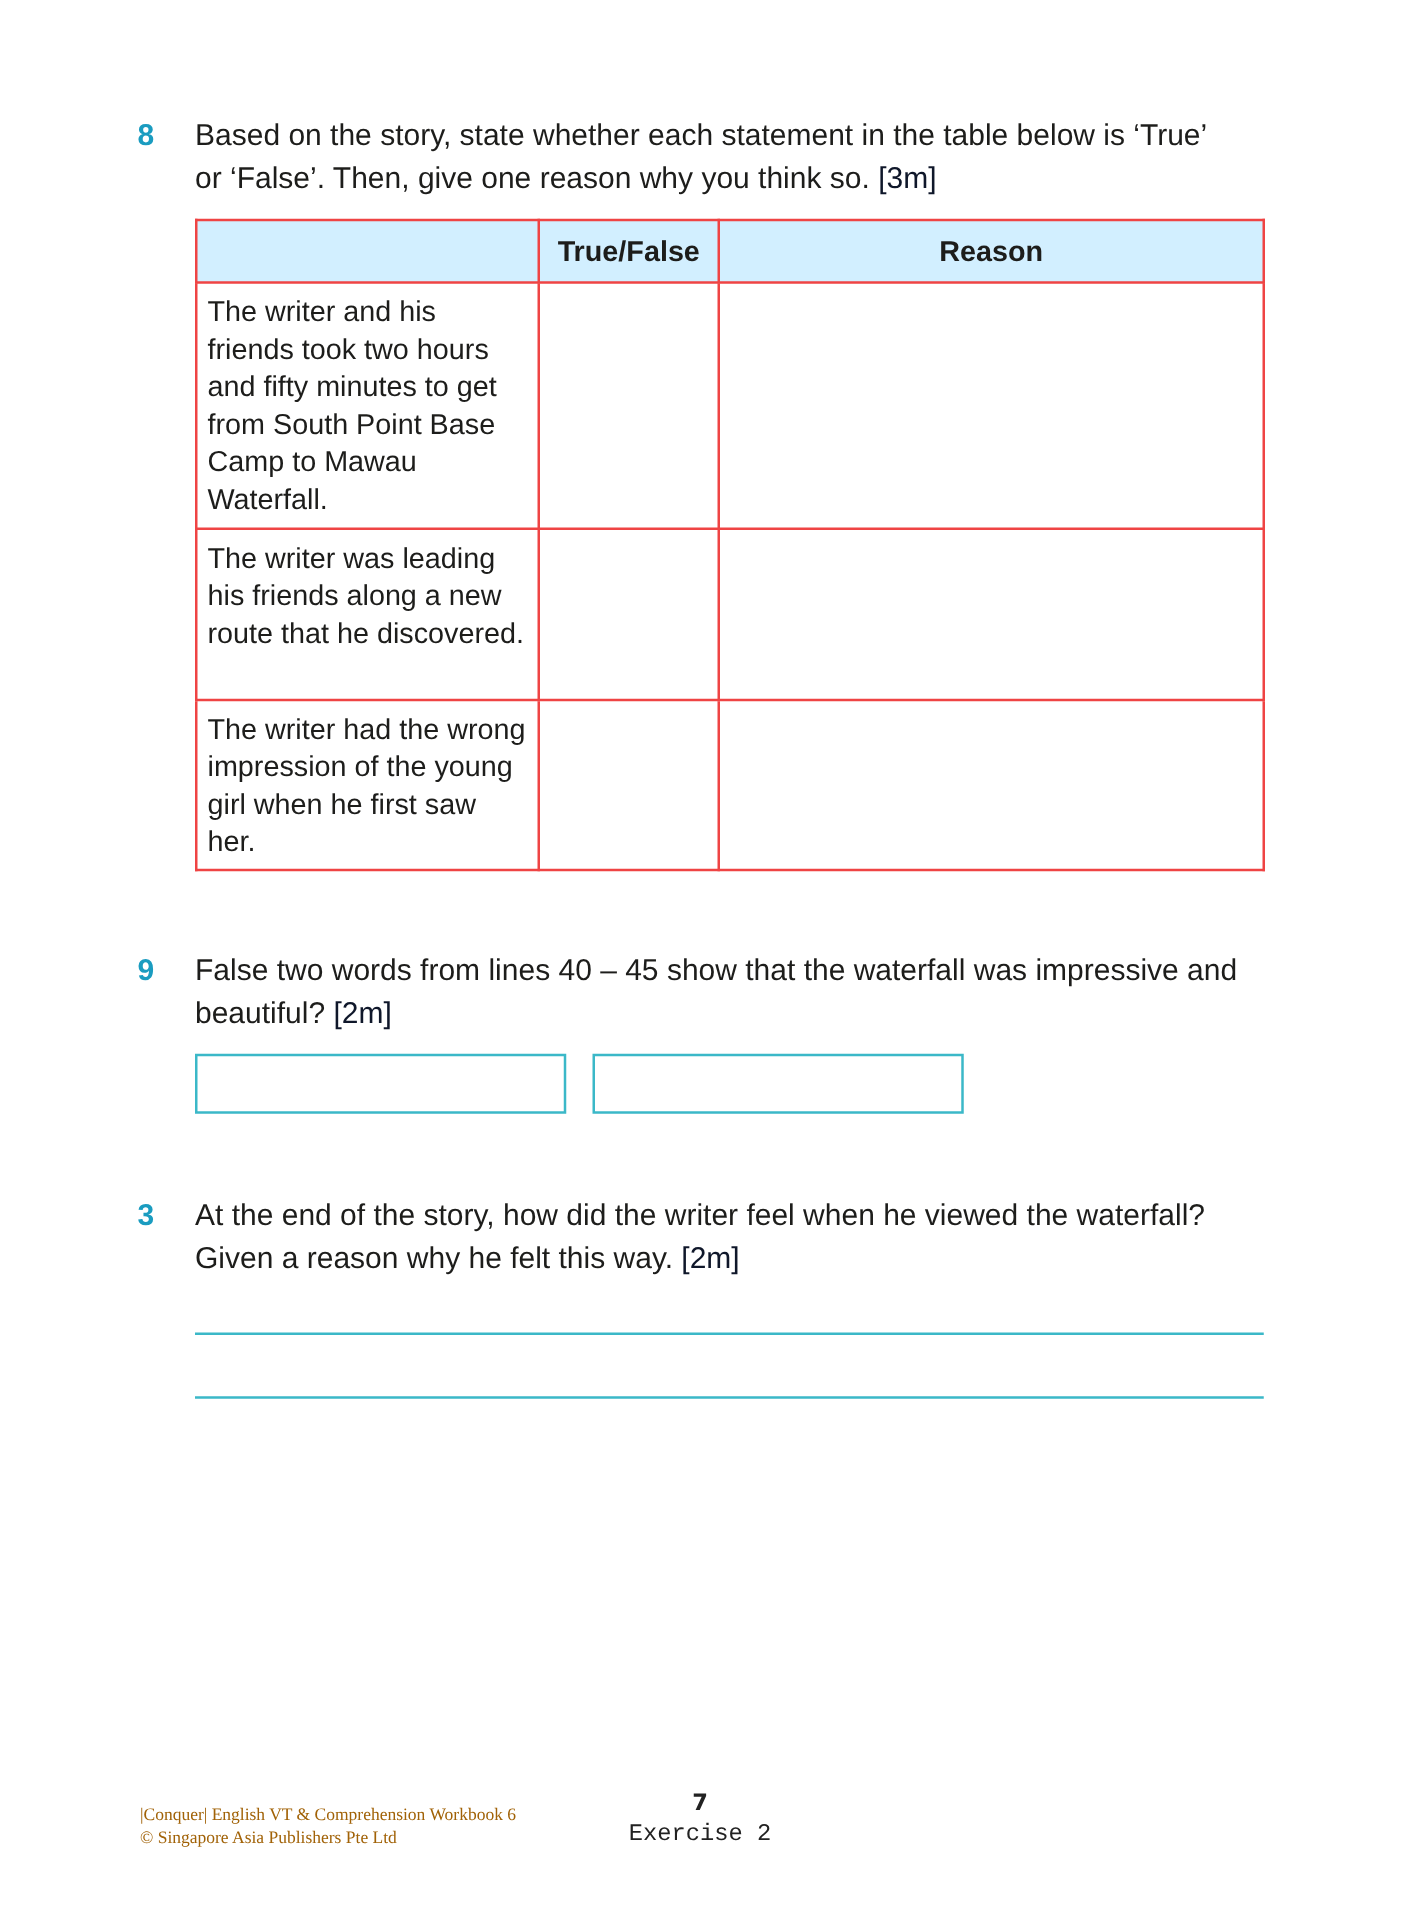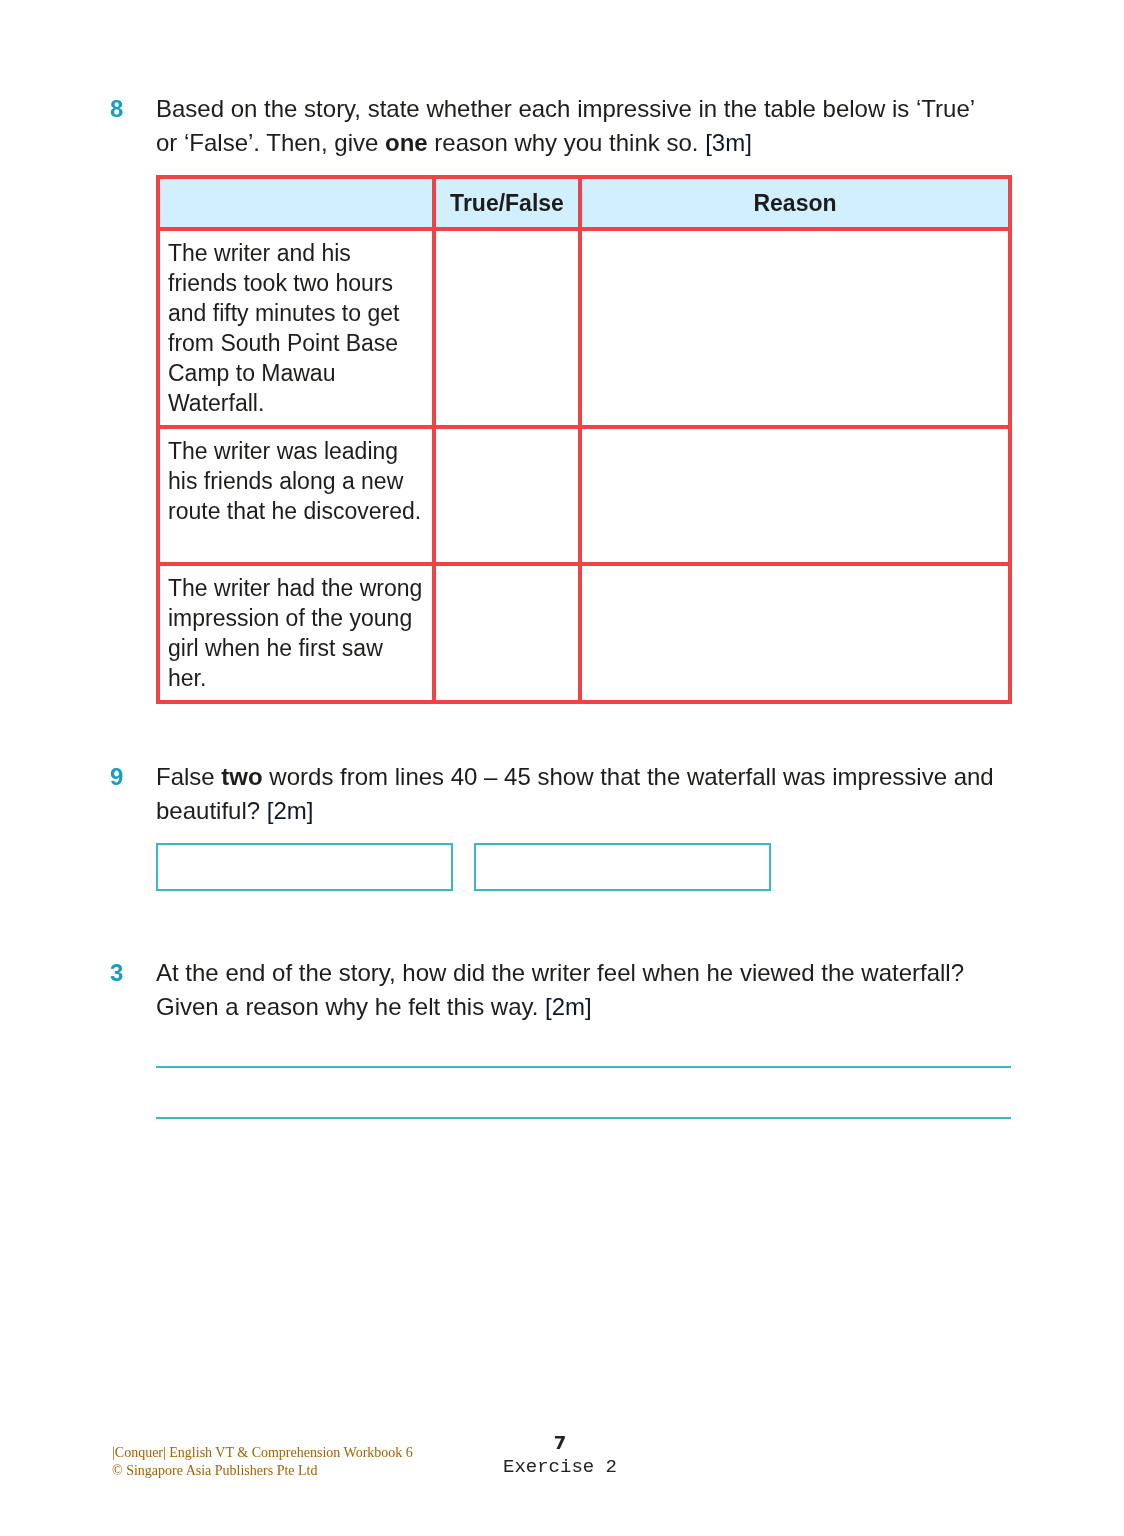--- a/index.html
+++ b/index.html
@@ -2,44 +2,44 @@
 <html><head>
 <meta charset="utf-8">
 <style>
   html, body { margin: 0; padding: 0; background: #ffffff; }
   body { width: 1124px; height: 1536px; position: relative; overflow: hidden;
          font-family: "Liberation Sans", "DejaVu Sans", sans-serif; color: #1d1d1b; }
   .q { position: absolute; left: 110px; width: 905px; font-size: 24px; line-height: 34px; }
   .q .num { position: absolute; left: 0; top: 0; color: #1a9cc0; font-weight: bold; font-size: 24px; }
   .q .text { margin-left: 46px; }
   .mark { color: #0f172a; }
-  b { font-weight: bold; }
+  b { font-weight: normal; }
 
   table.tf { position: absolute; left: 156px; top: 175px; width: 856px; border-collapse: collapse;
              font-size: 23px; line-height: 30px; }
-  table.tf td, table.tf th { border: 4px solid #ef4444; vertical-align: top; padding: 7px 8px; }
+  table.tf td, table.tf th { border: 2px solid #ef4444; vertical-align: top; padding: 7px 8px; }
   table.tf th { background: #d2efff; font-weight: bold; text-align: center; height: 32px; padding: 8px; vertical-align: middle; }
   .col1 { width: 256px; }
   .col2 { width: 126px; }
 
   .wordbox { position: absolute; top: 843px; width: 293px; height: 44px; border: 2px solid #3bb8c8; background: #fff; }
   .ansline { position: absolute; left: 156px; width: 855px; height: 0; border-top: 2px solid #3bb8c8; }
 
   .footer-left { position: absolute; left: 112px; top: 1444px; font-family: "Liberation Serif", serif; font-size: 14px; line-height: 18px; color: #a16207; }
   .footer-center { position: absolute; left: 500px; width: 120px; top: 1432px; text-align: center; font-family: "DejaVu Sans", sans-serif; color: #222; }
   .page-num { font-weight: bold; font-size: 18px; line-height: 22px; }
   .exercise { font-size: 19px; line-height: 26px; font-family: Liberation Mono, monospace; }
 </style>
 </head>
 <body>
 
 <div class="q" style="top:92px;">
   <span class="num">8</span>
   <div class="text">
-    <span>Based on the story, state whether each impressive in the table below is ‘True’</span><br>
+    <span>Based on the story, state whether each statement in the table below is ‘True’</span><br>
     <span>or ‘False’. Then, give </span><b>one</b><span> reason why you think so. </span><span class="mark">[3m]</span>
   </div>
 </div>
 
 <table class="tf">
   <tbody>
       <tr>
     <th class="col1"></th>
     <th class="col2">True/False</th>
     <th>Reason</th>

